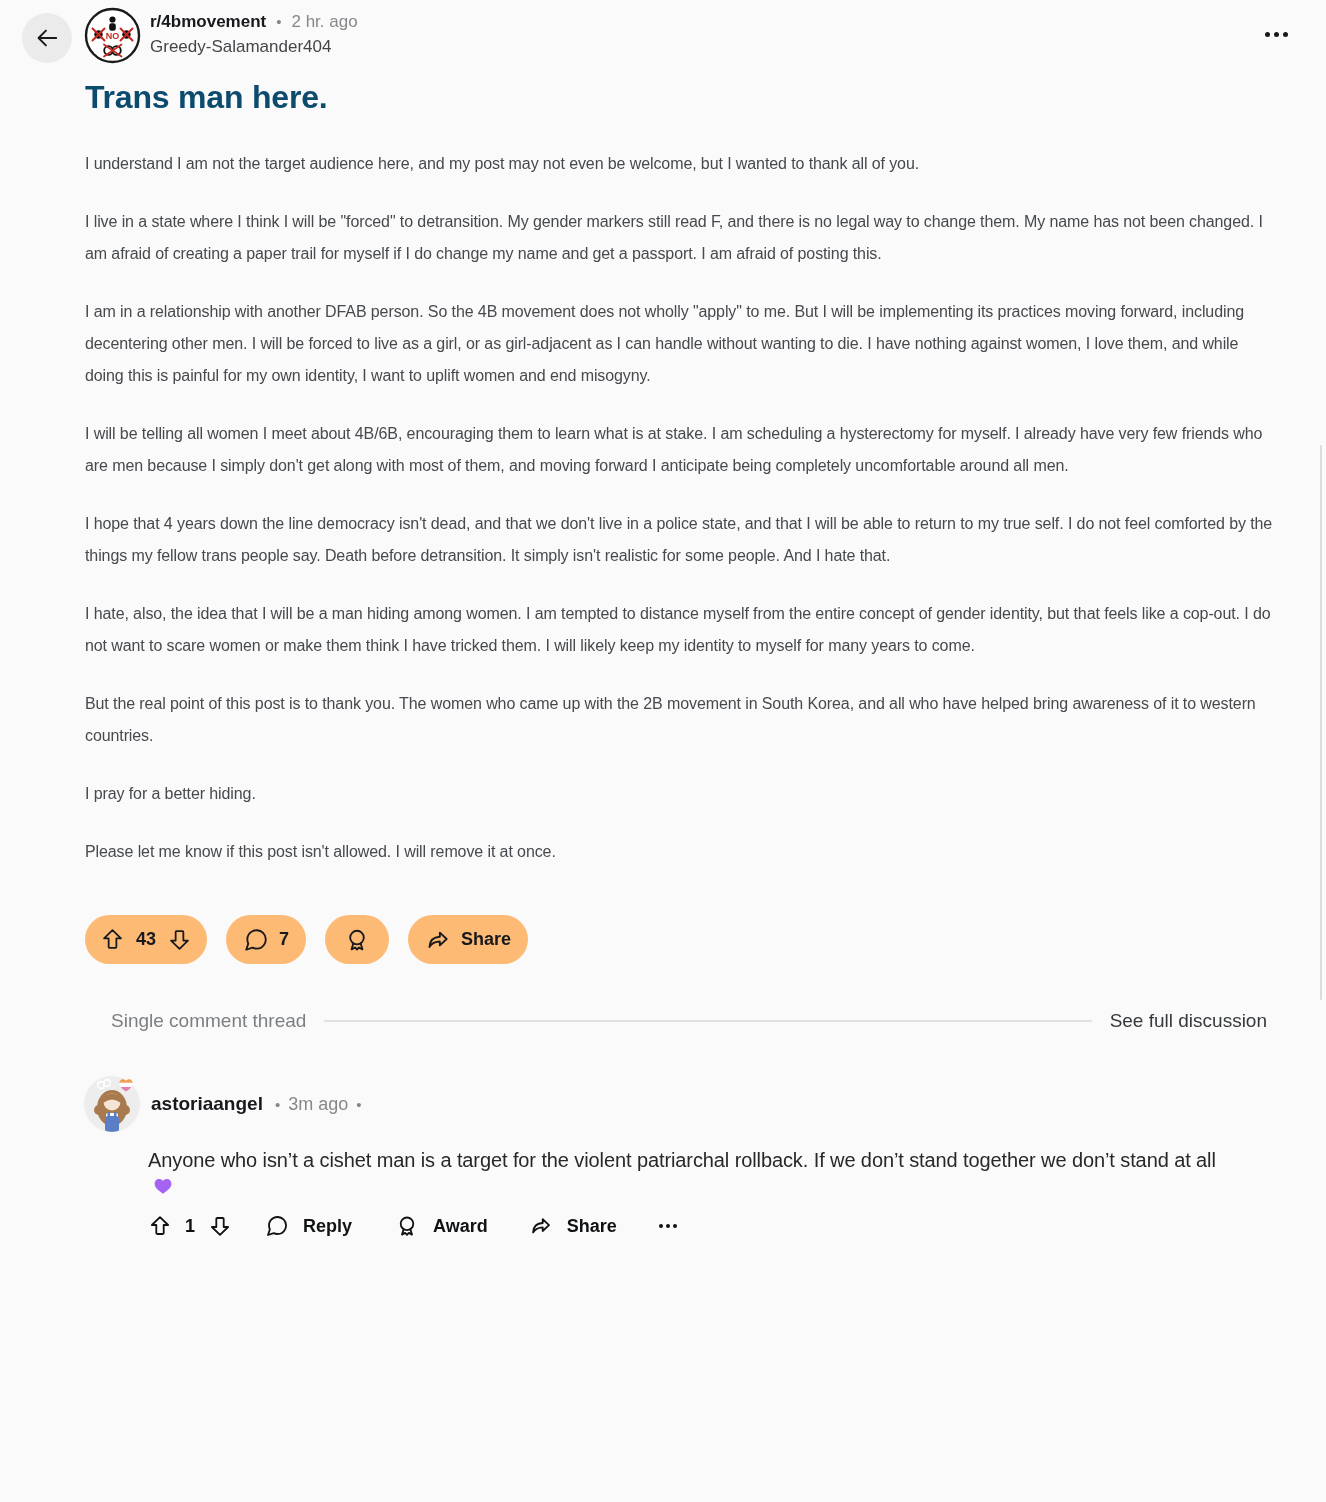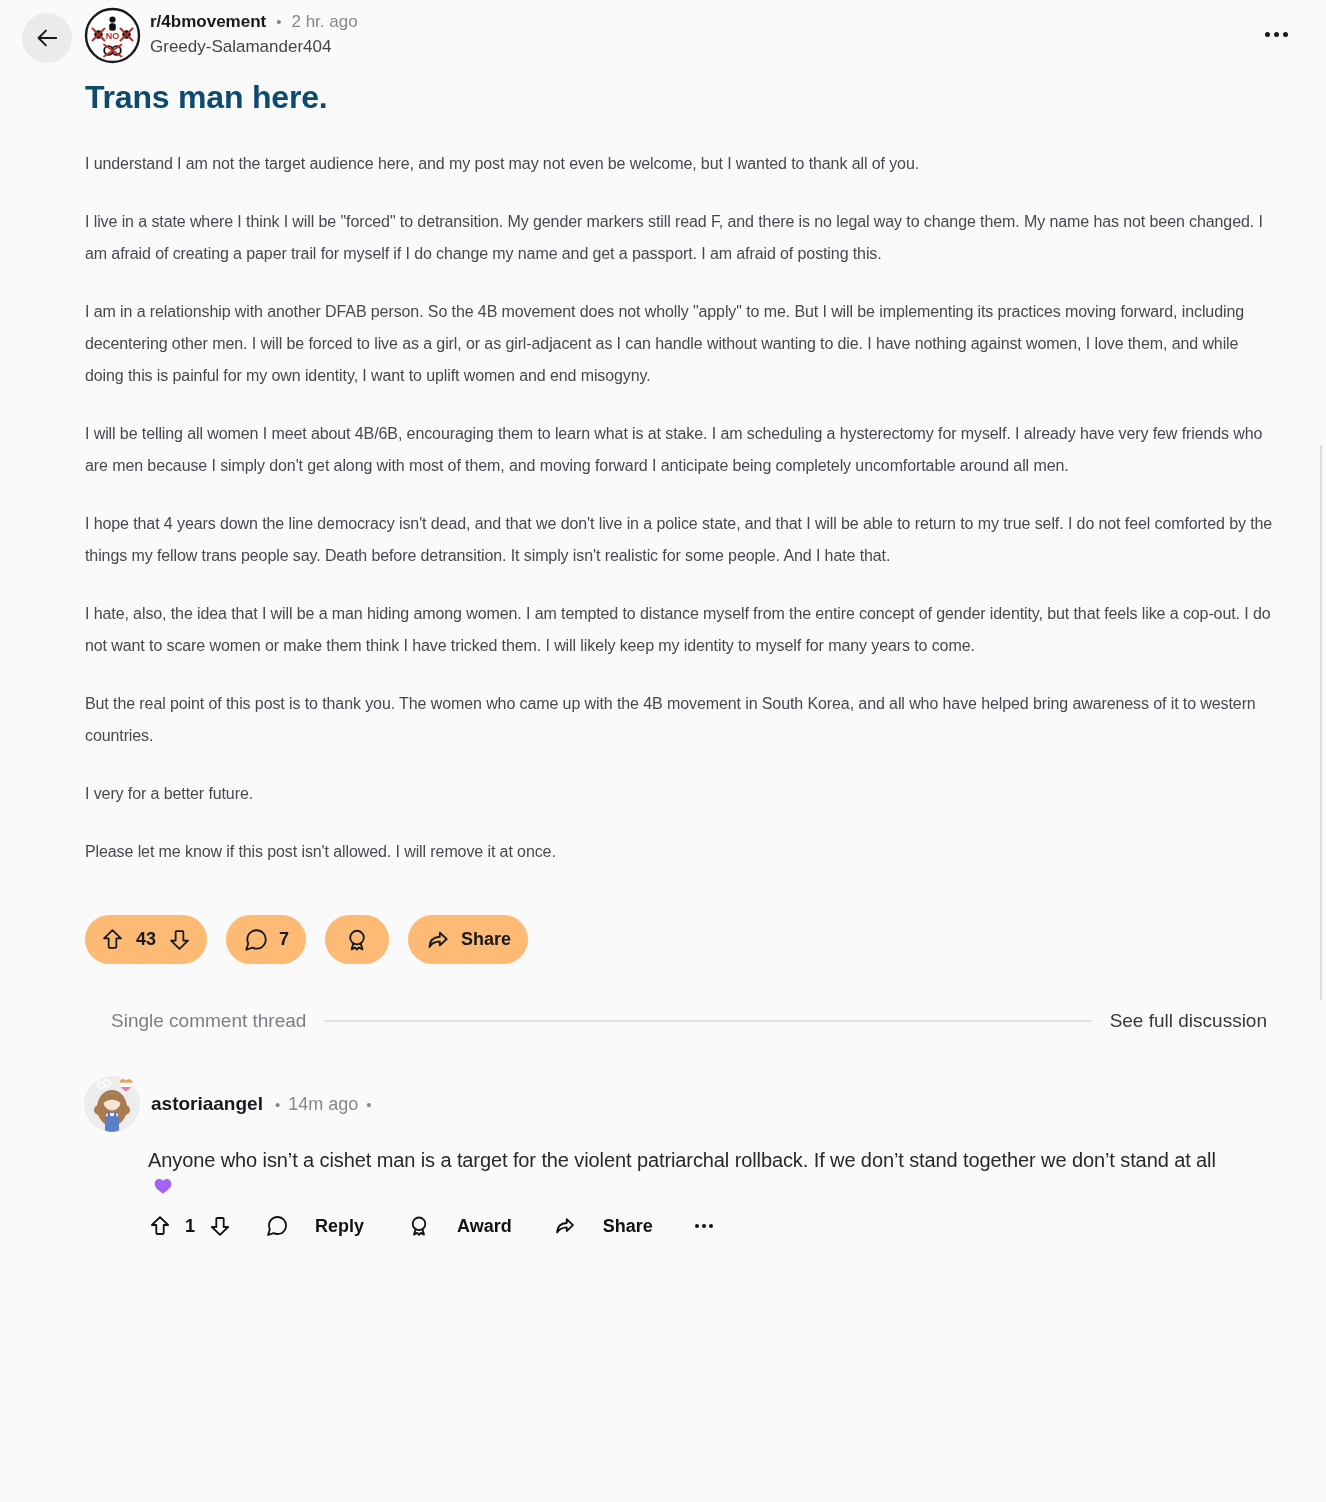--- a/index.html
+++ b/index.html
@@ -72,21 +72,21 @@
   .c-time { margin-left:8px; color:#85878a; font-size:18px; }
   .c-dot2 { margin-left:8px; color:#85878a; font-size:15px; }
   .c-body {
     margin:13px 0 0 64px; max-width:1140px;
     font-size:20px; line-height:30px; letter-spacing:-0.1px; color:#26282a;
   }
   .c-heart { vertical-align:-3px; margin-left:4px; }
   .c-actions { display:flex; align-items:center; margin:19px 0 0 64px; font-size:18px; font-weight:700; color:#101214; }
   .c-count { margin-left:13px; }
   .c-down  { margin-left:13px; }
-  .c-group { display:flex; align-items:center; gap:26px; background:none; border:none; cursor:pointer;
+  .c-group { display:flex; align-items:center; gap:14px; background:none; border:none; cursor:pointer;
              font-family:inherit; font-size:18px; font-weight:700; color:#101214; }
   .g-reply { margin-left:33px; }
   .g-award { margin-left:43px; }
   .g-share { margin-left:41px; }
   .c-more  { margin-left:42px; gap:3px; }
   .cm-dot { width:4px; height:4px; border-radius:50%; background:#101214; }
   
   .scrollbar-thumb { position:absolute; right:4px; top:445px; width:2px; height:555px; background:#dcdcdc; border-radius:1px; }
   svg { display:block; }
 </style>
@@ -136,22 +136,22 @@
 
   <h1 class="post-title">Trans man here.</h1>
 
   <div class="post-body">
     <p>I understand I am not the target audience here, and my post may not even be welcome, but I wanted to thank all of you.</p>
     <p>I live in a state where I think I will be "forced" to detransition. My gender markers still read F, and there is no legal way to change them. My name has not been changed. I am afraid of creating a paper trail for myself if I do change my name and get a passport. I am afraid of posting this.</p>
     <p>I am in a relationship with another DFAB person. So the 4B movement does not wholly "apply" to me. But I will be implementing its practices moving forward, including decentering other men. I will be forced to live as a girl, or as girl-adjacent as I can handle without wanting to die. I have nothing against women, I love them, and while doing this is painful for my own identity, I want to uplift women and end misogyny.</p>
     <p>I will be telling all women I meet about 4B/6B, encouraging them to learn what is at stake. I am scheduling a hysterectomy for myself. I already have very few friends who are men because I simply don't get along with most of them, and moving forward I anticipate being completely uncomfortable around all men.</p>
     <p>I hope that 4 years down the line democracy isn't dead, and that we don't live in a police state, and that I will be able to return to my true self. I do not feel comforted by the things my fellow trans people say. Death before detransition. It simply isn't realistic for some people. And I hate that.</p>
     <p>I hate, also, the idea that I will be a man hiding among women. I am tempted to distance myself from the entire concept of gender identity, but that feels like a cop-out. I do not want to scare women or make them think I have tricked them. I will likely keep my identity to myself for many years to come.</p>
-    <p>But the real point of this post is to thank you. The women who came up with the 4B movement in South Korea, and all who have helped bring awareness of it to western countries.</p>
-    <p>I very for a better future.</p>
+    <p>But the real point of this post is to thank you. The women who came up with the 2B movement in South Korea, and all who have helped bring awareness of it to western countries.</p>
+    <p>I pray for a better hiding.</p>
     <p>Please let me know if this post isn't allowed. I will remove it at once.</p>
   </div>
 
   <div class="post-actions">
     <div class="pill vote">
       <button class="icon-btn">
         <svg width="25" height="25" viewBox="0 0 24 24" fill="none" stroke="#17191c" stroke-width="1.7" stroke-linejoin="round">
           <path d="M12 3.1 3.9 11h4.4v8.1c0 .5.4.9.9.9h5.6c.5 0 .9-.4.9-.9V11h4.4L12 3.1z"></path>
         </svg>
       </button>
@@ -223,21 +223,21 @@
             <g clip-path="url(#heartclip)">
               <rect x="0" y="3" width="18" height="4.8" fill="#ef9e4e"></rect>
               <rect x="0" y="7.8" width="18" height="4.2" fill="#ffffff"></rect>
               <rect x="0" y="12" width="18" height="6" fill="#e57fb2"></rect>
             </g>
           </g>
         </svg>
       </div>
       <span class="c-user">astoriaangel</span>
       <span class="c-dot">•</span>
-      <span class="c-time">14m ago</span>
+      <span class="c-time">3m ago</span>
       <span class="c-dot2">•</span>
     </div>
 
     <p class="c-body"><span>Anyone who isn’t a cishet man is a target for the violent patriarchal rollback. If we don’t stand together we don’t stand at all</span><svg class="c-heart" width="22" height="20" viewBox="0 0 24 22" fill="#a463f2">
           <path d="M12 20.6C6 16.7 2.8 13.4 2.8 9.7c0-2.9 2.2-5.2 5-5.2 1.7 0 3.3.8 4.2 2.1.9-1.3 2.5-2.1 4.2-2.1 2.8 0 5 2.3 5 5.2 0 3.7-3.2 7-9.2 10.9z"></path>
         </svg></p>
 
     <div class="c-actions">
       <button class="icon-btn">
         <svg width="24" height="24" viewBox="0 0 24 24" fill="none" stroke="#101214" stroke-width="1.8" stroke-linejoin="round">

